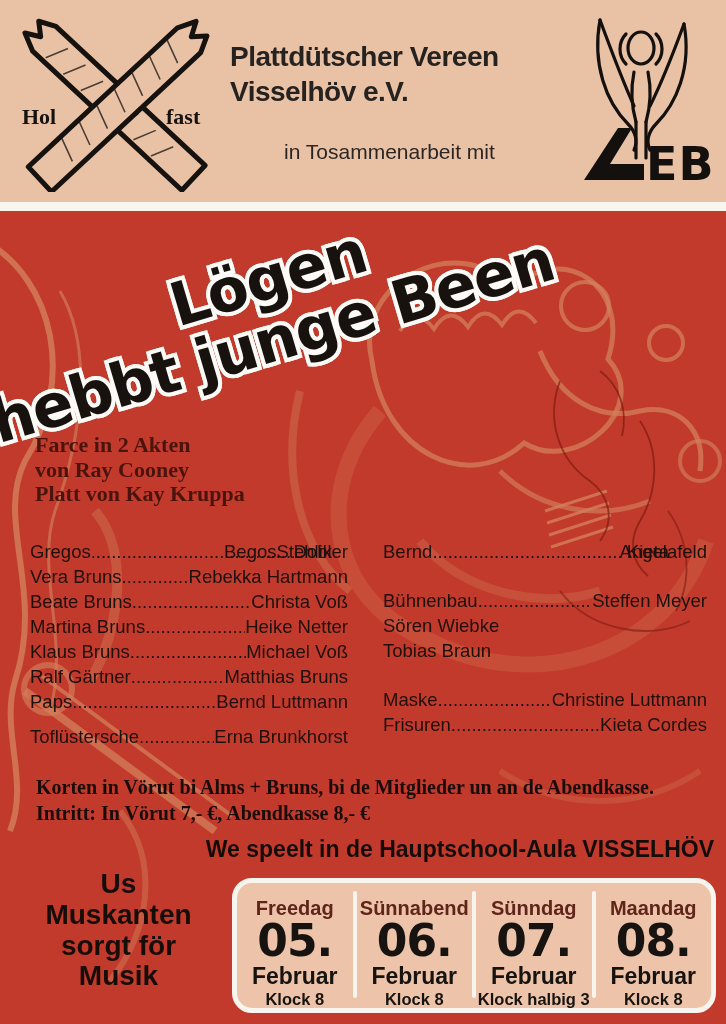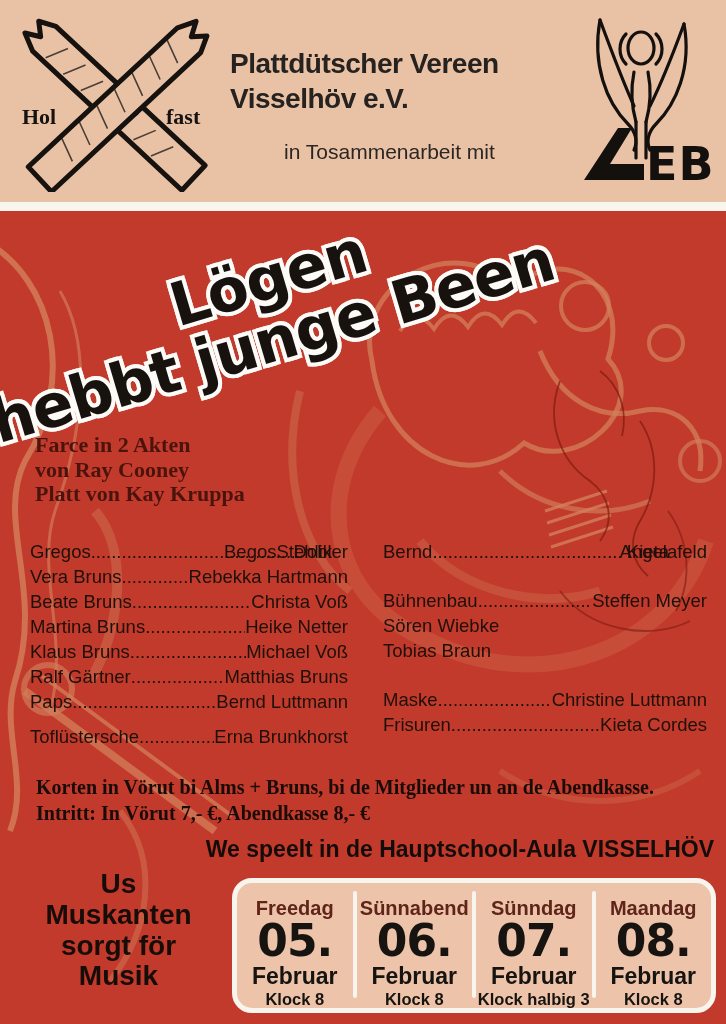--- a/index.html
+++ b/index.html
@@ -2,21 +2,21 @@
 <html><head>
 <meta charset="utf-8">
 <style>
   html,body{margin:0;padding:0;background:#ffffff;}
   .poster{position:relative;width:726px;height:1024px;overflow:hidden;background:#e9c2a6;
           font-family:"Liberation Sans",sans-serif;}
 
   
   .header{position:absolute;left:0;top:0;width:726px;height:202px;background:#e9c2a6;}
   .holfast{position:absolute;left:14px;top:12px;width:205px;height:180px;}
-  .org-block{position:absolute;left:230px;top:46px;width:330px;color:#262220;}
+  .org-block{position:absolute;left:230px;top:39px;width:330px;color:#262220;}
   .org-line{font-size:28px;font-weight:bold;line-height:1.25;letter-spacing:-0.5px;}
   .coop-line{position:absolute;left:284px;top:140px;font-size:21px;color:#2b2624;}
   .leb{position:absolute;right:12px;top:14px;width:146px;height:172px;}
   .white-strip{position:absolute;left:0;top:202px;width:726px;height:9px;background:#f8f4ee;}
 
   
   .red-body{position:absolute;left:0;top:211px;width:726px;height:813px;background:#c23a2b;overflow:hidden;}
   .sketch{position:absolute;left:0;top:0;width:726px;height:813px;}
   .layer{position:absolute;z-index:2;}
 

